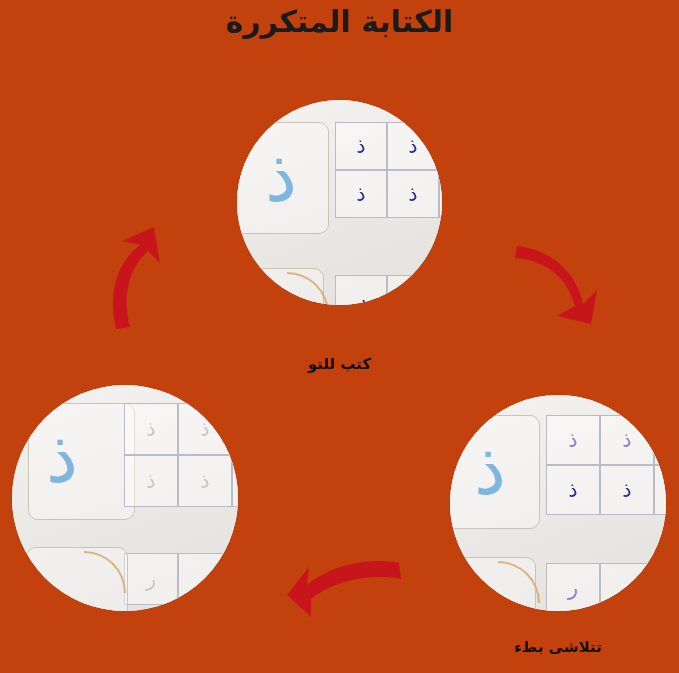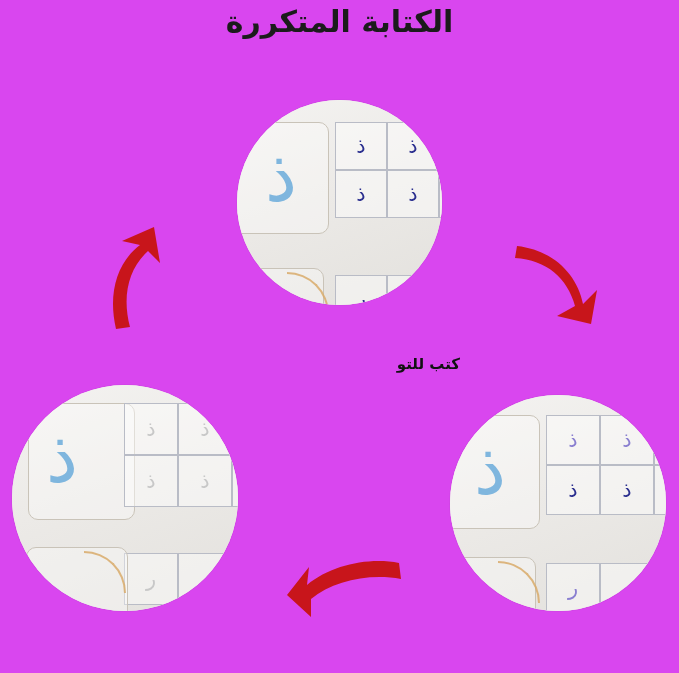--- a/index.html
+++ b/index.html
@@ -11,21 +11,21 @@
     width: 679px;
     height: 673px;
     font-family: "DejaVu Sans", sans-serif;
     overflow: hidden;
     position: relative;
   }
   #stage {
     position: relative;
     width: 679px;
     height: 673px;
-    background: #d946ef;
+    background: #c2410c;
   }
 
   
   .title {
     position: absolute;
     top: 2px;
     left: 0;
     width: 679px;
     text-align: center;
     font-size: 30px;
@@ -140,21 +140,21 @@
       </div>
 
       <div class="cellrow" style="left:98px; top:175px;">
         <div class="cell navy" style="width:52px; height:48px;">ر</div>
         <div class="cell navy" style="width:52px; height:48px;">ر</div>
       </div>
       <div class="panel" style="left:-20px; top:168px; width:105px; height:70px;"></div>
       <div class="corner" style="left:50px; top:172px;"></div>
     </div>
   </div>
-  <div class="caption" style="left:255px; top:355px; width:205px;text-align:right;">كتب للتو</div>
+  <div class="caption" style="left:237px; top:355px; width:205px;">كتب للتو</div>
 
   <div class="circle" style="left:450px; top:395px; width:216px; height:216px;">
     <div class="circle-inner"></div>
     <div class="sheet">
       <div class="panel" style="left:-22px; top:20px; width:110px; height:112px;"></div>
       <div class="bigletter blue" style="left:24px; top:38px;">ذ</div>
 
       <div class="cellrow" style="left:96px; top:20px;">
         <div class="cell violet" style="width:54px; height:50px;">ذ</div>
         <div class="cell violet" style="width:54px; height:50px;">ذ</div>
@@ -167,20 +167,21 @@
       </div>
 
       <div class="cellrow" style="left:96px; top:168px;">
         <div class="cell violet" style="width:54px; height:50px;">ر</div>
         <div class="cell violet" style="width:54px; height:50px;">ر</div>
       </div>
       <div class="panel" style="left:-22px; top:162px; width:106px; height:72px;"></div>
       <div class="corner" style="left:48px; top:166px;"></div>
     </div>
   </div>
+  <div class="caption" style="left:450px; top:638px; width:216px;">تتلاشى بطء</div>
 
   <div class="circle" style="left:12px; top:385px; width:226px; height:226px;">
     <div class="circle-inner"></div>
     <div class="sheet">
       <div class="panel" style="left:16px; top:18px; width:105px; height:115px;"></div>
       <div class="bigletter blue" style="left:34px; top:36px;">ذ</div>
 
       <div class="cellrow" style="left:112px; top:18px;">
         <div class="cell grayletter" style="width:54px; height:52px;">ذ</div>
         <div class="cell grayletter" style="width:54px; height:52px;">ذ</div>

